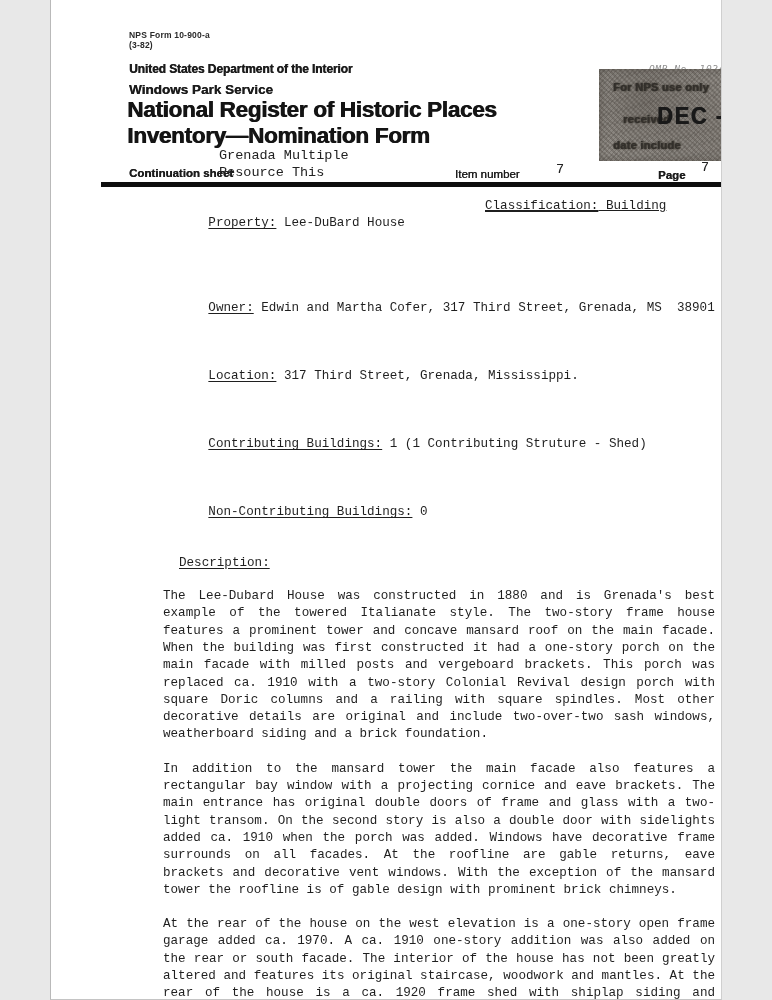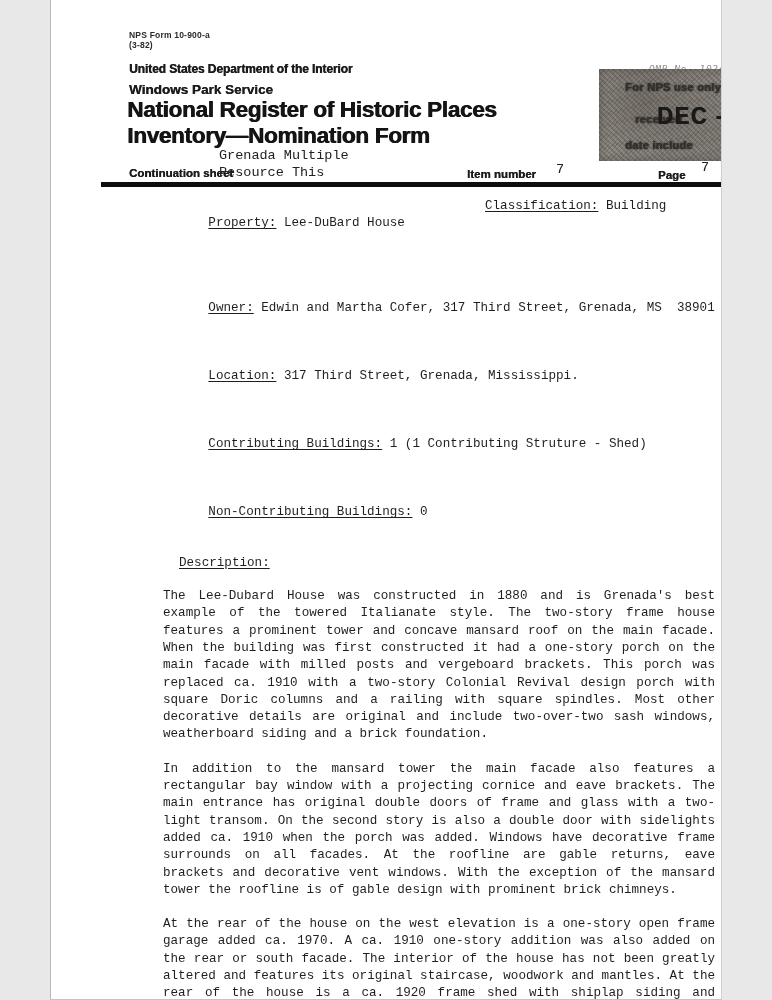--- a/index.html
+++ b/index.html
@@ -58,21 +58,20 @@
       repeating-linear-gradient(-47deg, rgba(55,50,46,.22) 0 1px, rgba(0,0,0,0) 1px 3px),
       radial-gradient(circle at 25% 35%, rgba(60,54,48,.40), rgba(0,0,0,0) 65%),
       radial-gradient(circle at 80% 80%, rgba(60,54,48,.30), rgba(0,0,0,0) 60%);
     box-shadow:inset 0 0 8px rgba(50,45,40,.5);
   }
   .stamp-smudge{
     position:absolute;
     font-size:11px;font-weight:bold;color:#322f2b;
     text-shadow:0 0 2px #3a362f, 1px 0 1px #3a362f;
     letter-spacing:.3px;
-    margin-left:12px;
   }
   .stamp-use{left:14px;top:12px;}
   .stamp-received{left:24px;top:44px;}
   .stamp-entered{left:14px;top:70px;}
   .stamp-date{
     position:absolute;left:58px;top:34px;
     font-size:22px;font-weight:bold;color:#191919;
     letter-spacing:1.5px;transform:scaleY(1.08);
     text-shadow:.6px 0 0 #191919;
     white-space:nowrap;
@@ -83,22 +82,22 @@
     font-size:11.5px;font-weight:bold;
     text-shadow:.3px 0 0 currentColor;
   }
   .mono-head{
     font-family:"Liberation Mono", monospace;
     font-size:13.5px;color:#222;
   }
   .area1{left:168px;top:148px;}
   .area2{left:168px;top:165px;}
   .item-label{
-    left:416px;top:168px;
-    font-size:11.5px;font-weight:bold;
+    left:404px;top:168px;
+    font-size:11.5px;font-weight:normal;
     text-shadow:.3px 0 0 currentColor;
   }
   .item-value{left:505px;top:162px;}
   .page-label{
     left:607px;top:169px;
     font-size:11.5px;font-weight:bold;
     text-shadow:.3px 0 0 currentColor;
   }
   .page-value{left:650px;top:160px;}
   .thick-rule{
@@ -107,21 +106,21 @@
   }
   
   .body-col{
     left:112px;top:198px;width:552px;
     font-family:"Liberation Mono", monospace;
     font-size:12.6px;line-height:17.3px;
     color:#1f1f1f;
   }
   .field-line{margin:0 0 16px 0;white-space:pre-wrap;position:relative;}
   .ul{text-decoration:underline;text-underline-offset:2px;}
-  .class-part{position:absolute;left:322px;top:0;white-space:pre-wrap;}
+  .class-part{position:absolute;left:322px;top:0;white-space:pre-wrap;text-decoration:underline;}
   .para{margin:0 0 17px 0;text-align:justify;}
   .heading-line{margin:0 0 16px 16px;}
 </style>
 </head>
 <body>
 
 <div class="page">
 
   <div class="abs form-no">
     <div>NPS Form 10-900-a</div>

